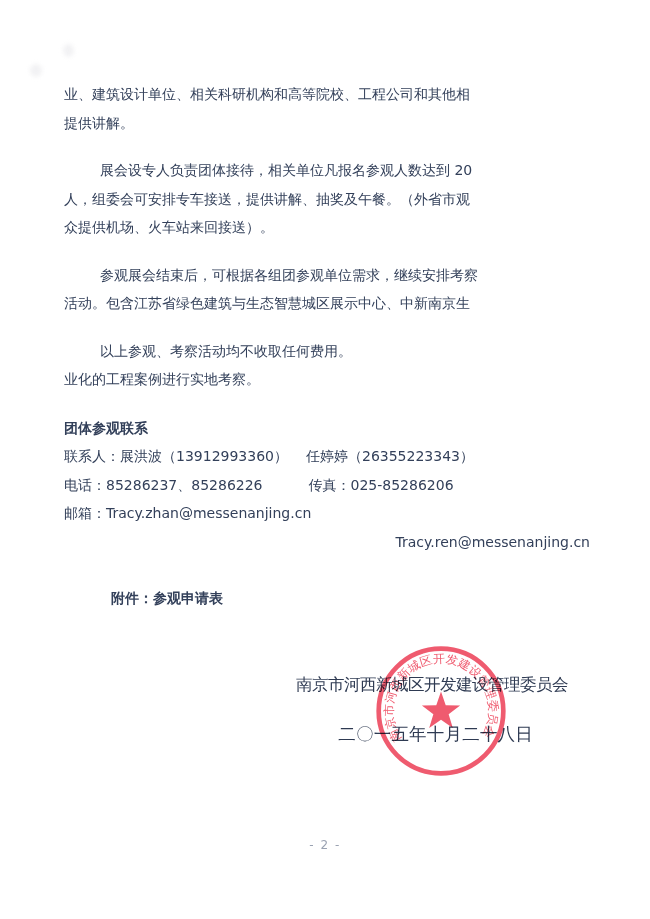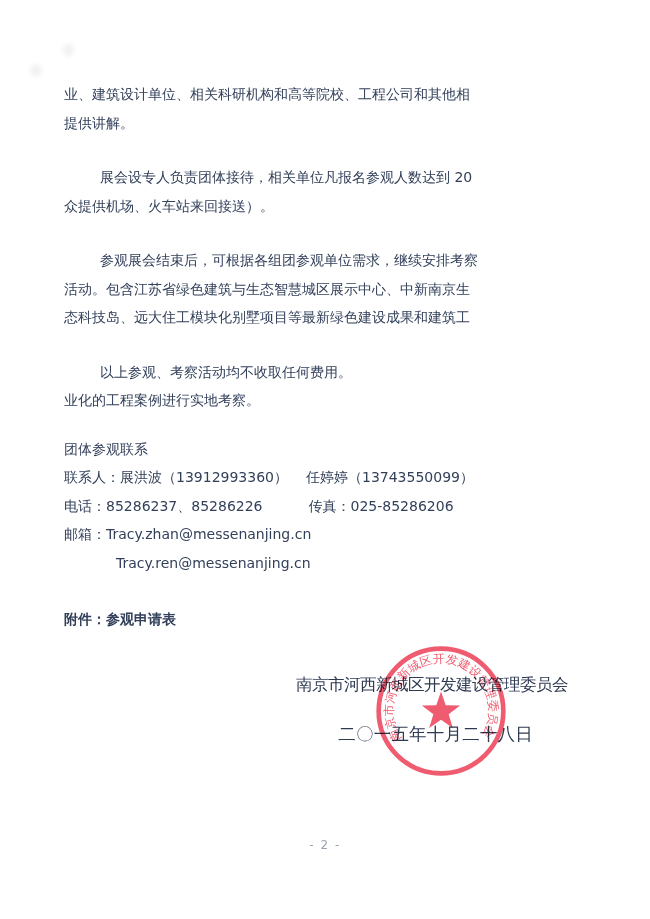--- a/index.html
+++ b/index.html
@@ -14,29 +14,29 @@
   .smudge{position:absolute;background:#ebebee;border-radius:50%;filter:blur(2px);opacity:.65;}
   .s1{left:63px;top:44px;width:11px;height:13px;}
   .s2{left:30px;top:64px;width:12px;height:13px;}
 
   .body-text{
     position:absolute;left:64px;top:80px;width:526px;
     font-size:14px;line-height:28.5px;
     letter-spacing:0;
   }
   .line{white-space:nowrap;}
-  .para{margin-top:26px;}
+  .para{margin-top:19px;}
   .indent{text-indent:36px;}
 
-  .contact-heading{font-weight:400;margin-top:20px;}
+  .contact-heading{font-weight:700;margin-top:20px;}
   .contact-line{white-space:nowrap;}
   .gap-sm{display:inline-block;width:18px;}
   .gap-lg{display:inline-block;width:46px;}
-  .tracy{padding-left:52px;}
-  .attachment{font-weight:700;margin-top:28px;}
+  .tracy{padding-left:52px;text-align:right;}
+  .attachment{font-weight:700;margin-top:28px;margin-left:47px;}
 
   .sign-org{
     position:absolute;top:674px;right:82px;
     font-size:16.5px;letter-spacing:-0.5px;white-space:nowrap;
     color:#2e3a52;z-index:2;
   }
   .sign-date{
     position:absolute;top:722px;right:117px;
     font-size:17.5px;letter-spacing:0.2px;white-space:nowrap;
     color:#2e3a52;z-index:2;
@@ -61,30 +61,30 @@
 
 <div class="page">
 
   <div class="smudge s1"></div>
   <div class="smudge s2"></div>
 
   <div class="body-text">
     <div class="line">业、建筑设计单位、相关科研机构和高等院校、工程公司和其他相</div>
     <div class="line">提供讲解。</div>
     <div class="line para indent">展会设专人负责团体接待，相关单位凡报名参观人数达到 20</div>
+    <div class="line">人，组委会可安排专车接送，提供讲解、抽奖及午餐。（外省市观</div>
     <div class="line">众提供机场、火车站来回接送）。</div>
     <div class="line para indent">参观展会结束后，可根据各组团参观单位需求，继续安排考察</div>
     <div class="line">活动。包含江苏省绿色建筑与生态智慧城区展示中心、中新南京生</div>
-    <div class="line">态科技岛、远大住工模块化别墅项目等最新绿色建设成果和建筑工</div>
     <div class="line para indent">以上参观、考察活动均不收取任何费用。</div>
     <div class="line">业化的工程案例进行实地考察。</div>
 
     <div class="contact-heading">团体参观联系</div>
     <div class="contact-line">
-      <span>联系人：展洪波（13912993360）</span><span class="gap-sm"></span><span>任婷婷（13743550099）</span>
+      <span>联系人：展洪波（13912993360）</span><span class="gap-sm"></span><span>任婷婷（26355223343）</span>
     </div>
     <div class="contact-line">
       <span>电话：85286237、85286226</span><span class="gap-lg"></span><span>传真：025-85286206</span>
     </div>
     <div class="contact-line">邮箱：Tracy.zhan@messenanjing.cn</div>
     <div class="contact-line tracy">Tracy.ren@messenanjing.cn</div>
 
     <div class="attachment">附件：参观申请表</div>
   </div>
 

